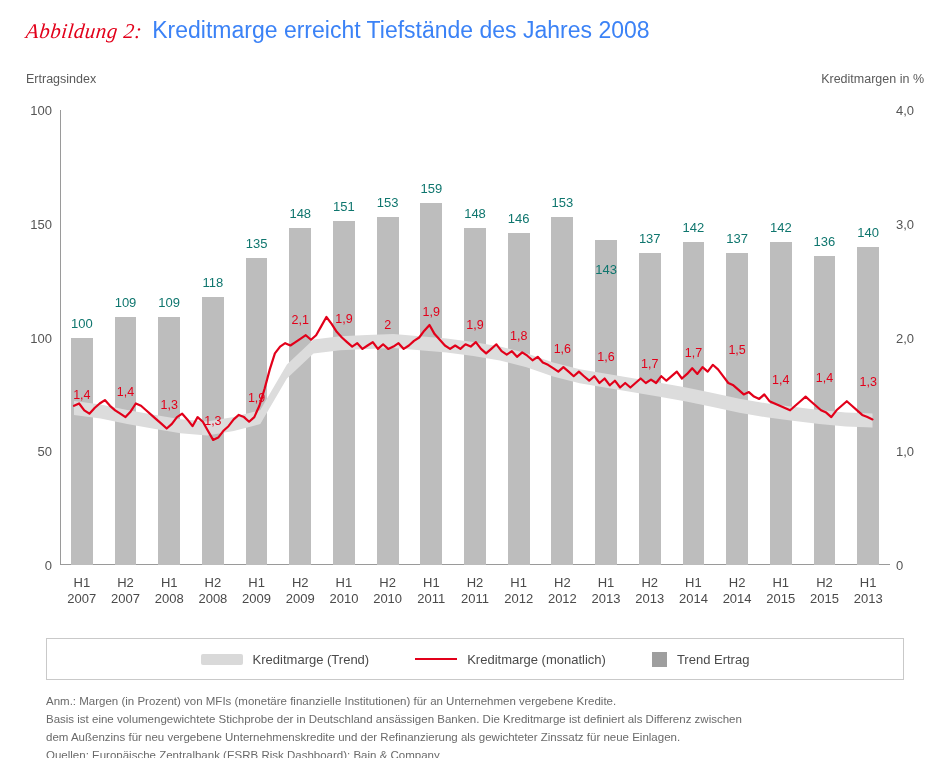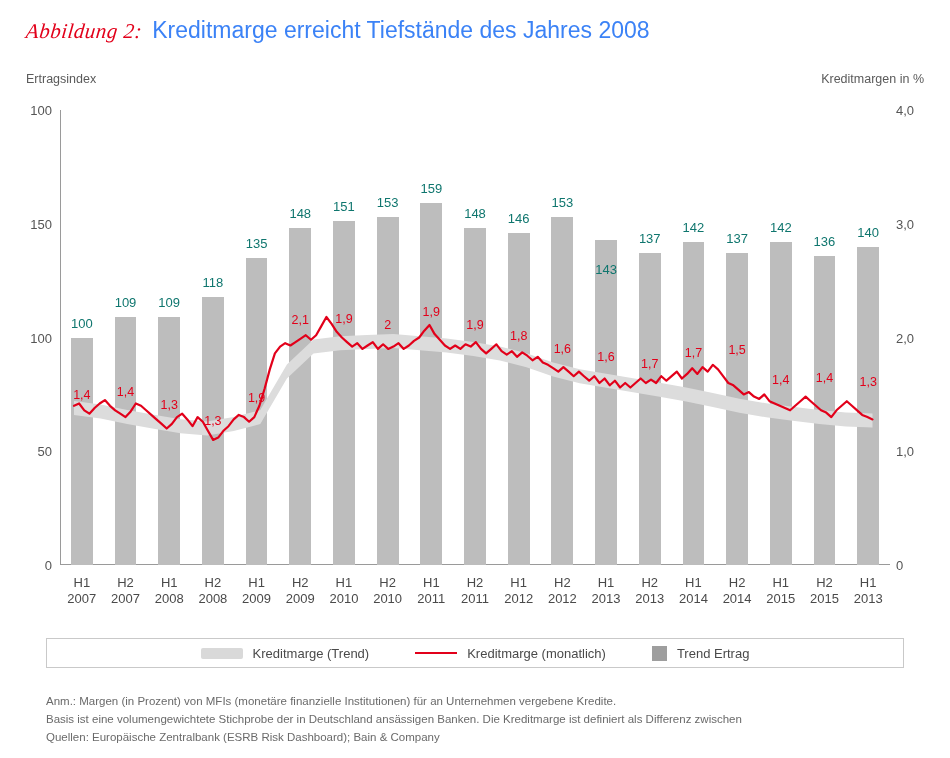--- a/index.html
+++ b/index.html
@@ -75,21 +75,21 @@
   .xlabel{
     position:absolute;font-size:13px;color:#4a4a4a;text-align:center;
     transform:translateX(-50%);
     line-height:1.25;
     white-space:nowrap;
   }
   #svg-layer{position:absolute;left:0;top:0;width:830px;height:455px;overflow:visible;}
 
   
   #legend{
-    position:absolute;left:46px;top:638px;width:858px;height:30px;
+    position:absolute;left:46px;top:638px;width:858px;height:42px;
     border:1px solid #c9c9c9;
     display:flex;align-items:center;justify-content:center;gap:46px;
     box-sizing:border-box;
   }
   .leg-item{display:flex;align-items:center;gap:10px;font-size:13px;color:#4a4a4a;}
   .sw-trend{width:42px;height:11px;background:#d9d9d9;border-radius:2px;}
   .sw-line{width:42px;height:0;border-top:2.5px solid #e2001a;}
   .sw-bar{width:15px;height:15px;background:#9e9e9e;}
 
   
@@ -229,16 +229,17 @@
     </div>
     <div class="leg-item">
       <span class="sw-bar"></span>
       <span>Trend Ertrag</span>
     </div>
   </div>
 
   <div id="notes">
     <div>Anm.: Margen (in Prozent) von MFIs (monetäre finanzielle Institutionen) für an Unternehmen vergebene Kredite.</div>
     <div>Basis ist eine volumengewichtete Stichprobe der in Deutschland ansässigen Banken. Die Kreditmarge ist definiert als Differenz zwischen</div>
+    <div>dem Außenzins für neu vergebene Unternehmenskredite und der Refinanzierung als gewichteter Zinssatz für neue Einlagen.</div>
     <div>Quellen: Europäische Zentralbank (ESRB Risk Dashboard); Bain &amp; Company</div>
   </div>
 
 </div>
 
 </body></html>

